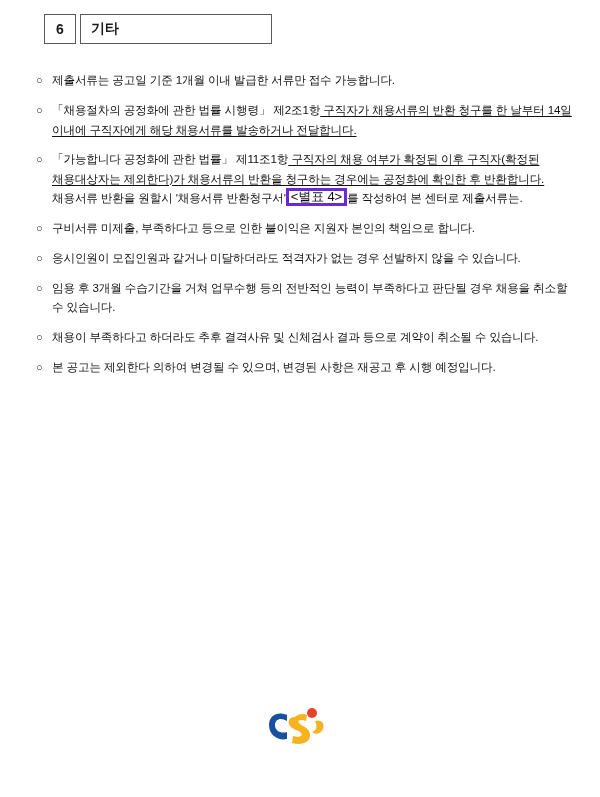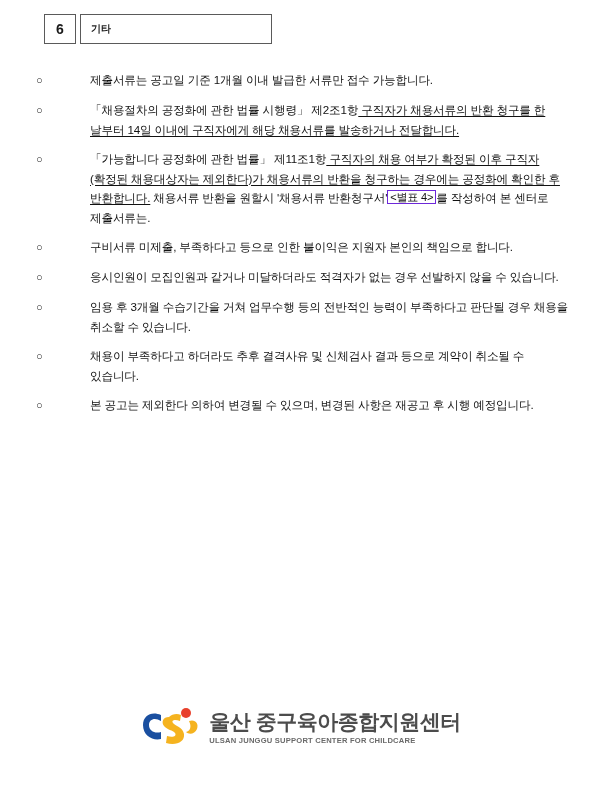--- a/index.html
+++ b/index.html
@@ -43,21 +43,21 @@
     background: #ffffff;
     box-sizing: border-box;
   }
   .section-title-box {
     width: 192px;
     margin-left: 4px;
     border: 1px solid #5a5a5a;
     display: flex;
     align-items: center;
     padding-left: 10px;
-    font-size: 10px;
+    font-size: 14px;
     font-weight: bold;
     color: #1a1a1a;
     background: #ffffff;
     box-sizing: border-box;
   }
 
   
   .bullet-list {
     position: absolute;
     top: 70px;
@@ -78,28 +78,27 @@
     text-align: left;
     padding-top: 1px;
   }
   .bullet-body {
     flex: 1 1 auto;
     font-size: 11.6px;
     line-height: 19.5px;
     color: #111111;
     letter-spacing: -0.15px;
     word-break: keep-all;
-    margin-left: 38px;
   }
   .b { font-weight: normal; }
   .u { text-decoration: underline; text-underline-offset: 2px; }
   .boxnote {
-    border: 1px solid #6d28d9;
+    border: 3px solid #6d28d9;
     padding: 0 2px;
-    font-size: 11px;
+    font-size: 13px;
     line-height: 12px;
     display: inline-block;
     vertical-align: 1px;
   }
 
   
   .footer {
     position: absolute;
     left: 0;
     right: 0;
@@ -182,19 +181,15 @@
 
   <div class="footer">
     <div class="logo-mark">
       <svg width="62" height="44" viewBox="0 0 62 44" xmlns="http://www.w3.org/2000/svg">
         <path d="M22 10 C13 6, 4 10, 4 20 C4 31, 14 36, 22 34 L22 27 C16 29, 10 26, 10 20 C10 14, 16 12, 22 16 Z" fill="#1a4fa0"></path>
         <path d="M30 12 C24 12, 22 17, 25 21 C28 25, 34 25, 36 28 C38 31, 34 33, 28 31 L27 38 C37 41, 46 37, 45 29 C44 22, 36 21, 34 18 C32 15, 36 14, 41 16 L42 10 C38 8, 33 9, 30 12 Z" fill="#f5b31f"></path>
         <circle cx="47" cy="8" r="5" fill="#e8412c"></circle>
         <path d="M50 16 C56 14, 60 18, 58 24 C56 29, 50 30, 47 27 C51 26, 53 22, 50 16 Z" fill="#f5b31f"></path>
       </svg>
     </div>
-    <div class="logo-text">
-      <div class="logo-text-main">울산 중구육아종합지원센터</div>
-      <div class="logo-text-sub">ULSAN JUNGGU SUPPORT CENTER FOR CHILDCARE</div>
-    </div>
   </div>
 
 </div>
 
 </body></html>

